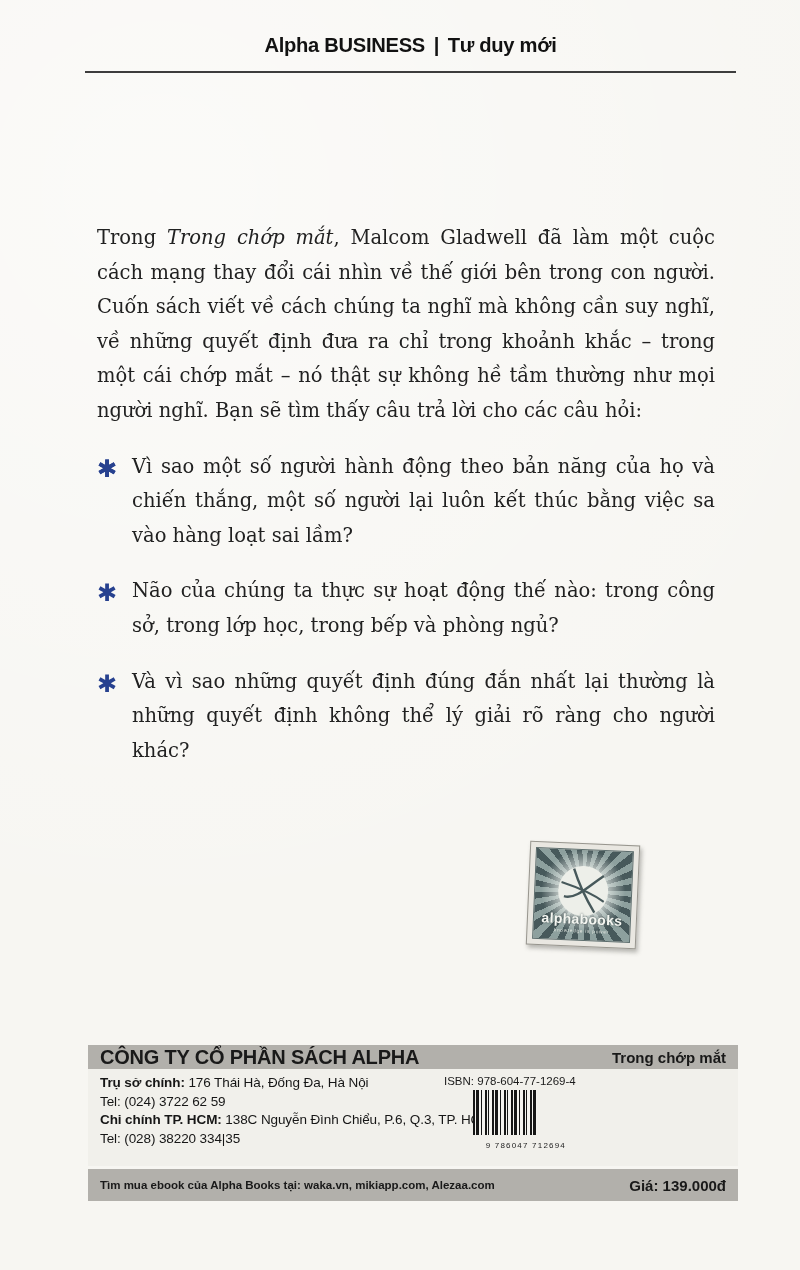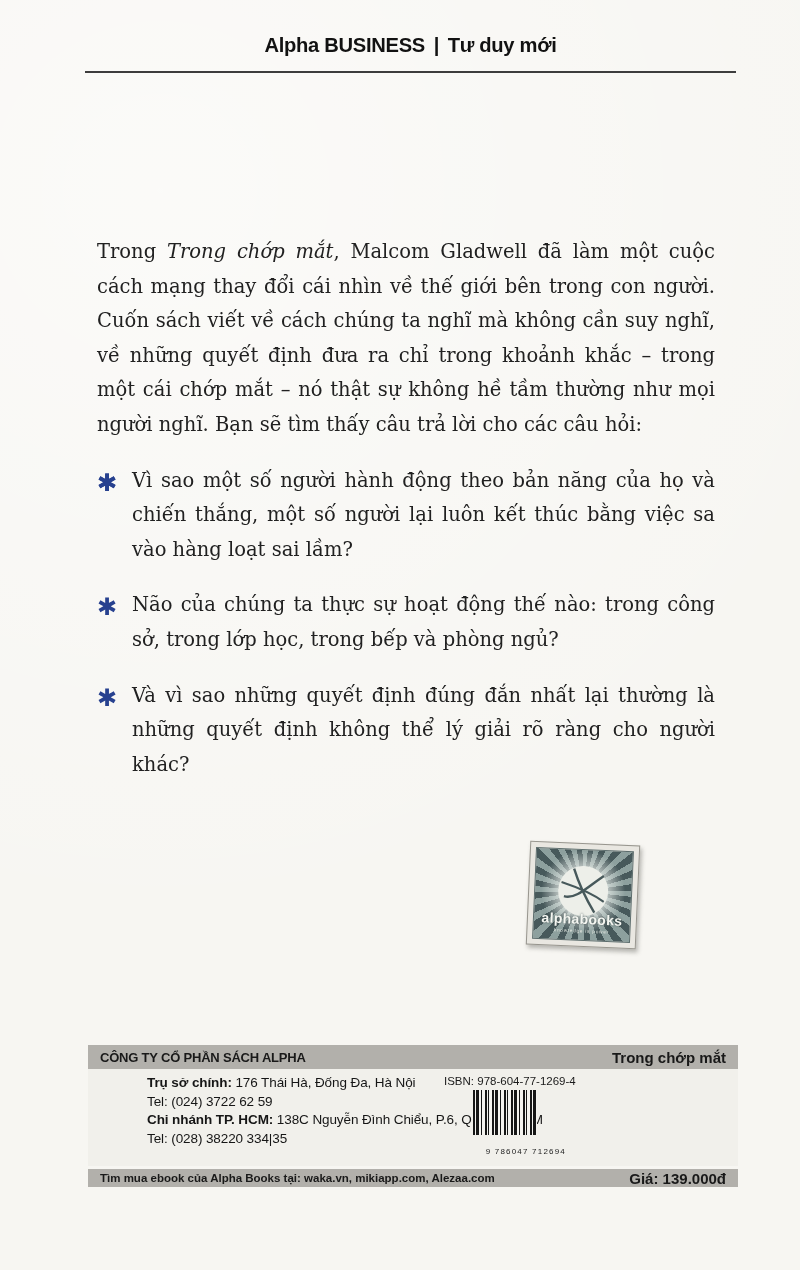--- a/index.html
+++ b/index.html
@@ -23,21 +23,21 @@
     transform: scaleX(0.96);
   }
   .header-strip .divider { margin: 0 9px; font-weight: bold; }
   .rule {
     position: absolute; left: 85px; top: 71px; width: 651px; height: 2px;
     background: #3d3d3d;
   }
 
   
   .copy {
-    position: absolute; left: 97px; top: 235px; width: 618px;
+    position: absolute; left: 97px; top: 221px; width: 618px;
     font-family: "DejaVu Serif", "Liberation Serif", serif;
     font-size: 19.5px; line-height: 34.6px; color: #212121;
     text-align: justify;
   }
   .copy .em { font-style: italic; }
   .copy p { margin-bottom: 17px; }
   ul.points { list-style: none; }
   ul.points li {
     position: relative;
     padding-left: 35px;
@@ -88,66 +88,65 @@
     transform: scale(0.78);
   }
 
   
   .footer-box { position: absolute; left: 88px; top: 1045px; width: 650px; }
   .bar {
     height: 24px; background: var(--bar-gray, #b2b0ab);
     display: flex; justify-content: space-between; align-items: center;
     padding: 0 12px;
   }
-  .bar .company { font-weight: bold; font-size: 13px; letter-spacing: -0.2px; color: #191919; }
+  .bar .company { font-weight: bold; font-size: 20px; letter-spacing: -0.2px; color: #191919; }
   .bar .book-title { font-weight: bold; font-size: 15px; color: #191919; }
   .panel {
     position: relative; height: 97px; background: var(--panel-bg, #f1f0eb);
   }
   .info {
     position: absolute; left: 12px; top: 5px;
     font-size: 13.5px; line-height: 18.6px; color: #161616; white-space: nowrap;
     letter-spacing: -0.1px;
-    margin-left: 47px;
   }
   .info b { font-weight: bold; }
   .isbn-block {
     position: absolute; left: 356px; top: 6px; width: 122px; text-align: right;
   }
   .isbn-label { font-size: 11.5px; color: #1a1a1a; margin-bottom: 3px; white-space: nowrap; }
   .barcode-sm {
     width: 64px; height: 45px; margin: 0 auto;
     background: repeating-linear-gradient(90deg,
       #161616 0 2px, #f4f3ef 2px 3px,
       #161616 3px 6px, #f4f3ef 6px 8px,
       #161616 8px 9px, #f4f3ef 9px 12px,
       #161616 12px 14px, #f4f3ef 14px 15px,
       #161616 15px 16px, #f4f3ef 16px 19px);
   }
-  .isbn-digits { font-size: 8px; letter-spacing: 1.2px; color: #222; margin-top: 12px; }
+  .isbn-digits { font-size: 8px; letter-spacing: 1.2px; color: #222; margin-top: 6px; }
   .ean-block { position: absolute; left: 487px; top: 3px; width: 152px; }
   .barcode-lg {
     position: relative; width: 152px; height: 60px;
     background: repeating-linear-gradient(90deg,
       #141414 0 3px, #f4f3ef 3px 5px,
       #141414 5px 6px, #f4f3ef 6px 9px,
       #141414 9px 12px, #f4f3ef 12px 13px,
       #141414 13px 14px, #f4f3ef 14px 17px,
       #141414 17px 19px, #f4f3ef 19px 22px);
   }
   .guard { position: absolute; top: 0; width: 2px; height: 70px; background: #141414; }
   .guard.g1 { left: 0; } .guard.g2 { left: 5px; }
   .guard.g3 { right: 5px; } .guard.g4 { right: 0; }
   .ean-digits {
     margin-top: 2px; text-align: center;
     font-family: "DejaVu Sans", sans-serif;
     font-size: 19px; letter-spacing: 1.5px; color: #1c1c1c; white-space: nowrap;
   }
   .gap { height: 3px; background: transparent; }
-  .bar.bottom { height: 18px; }
+  .bar.bottom { height: 32px; }
   .ebook-line { font-weight: bold; font-size: 11.5px; color: #191919; }
   .price { font-weight: bold; font-size: 15px; color: #191919; }
 </style>
 </head>
 <body>
 
 <div class="header-strip">
   <span>Alpha BUSINESS</span><span class="divider">|</span><span>Tư duy mới</span>
 </div>
 <div class="rule"></div>
@@ -191,21 +190,21 @@
 <div class="footer-box">
   <div class="bar top">
     <span class="company">CÔNG TY CỔ PHẦN SÁCH ALPHA</span>
     <span class="book-title">Trong chớp mắt</span>
   </div>
 
   <div class="panel">
     <div class="info">
       <div><b>Trụ sở chính:</b><span> 176 Thái Hà, Đống Đa, Hà Nội</span></div>
       <div>Tel: (024) 3722 62 59</div>
-      <div><b>Chi nhánh TP. HCM:</b><span> 138C Nguyễn Đình Chiểu, P.6, Q.3, TP. HCM</span></div>
+      <div><b>Chi chính TP. HCM:</b><span> 138C Nguyễn Đình Chiểu, P.6, Q.3, TP. HCM</span></div>
       <div>Tel: (028) 38220 334|35</div>
     </div>
 
     <div class="isbn-block">
       <div class="isbn-label">ISBN: 978-604-77-1269-4</div>
       <div class="barcode-sm"></div>
       <div class="isbn-digits">9 786047 712694</div>
     </div>
 
   </div>

